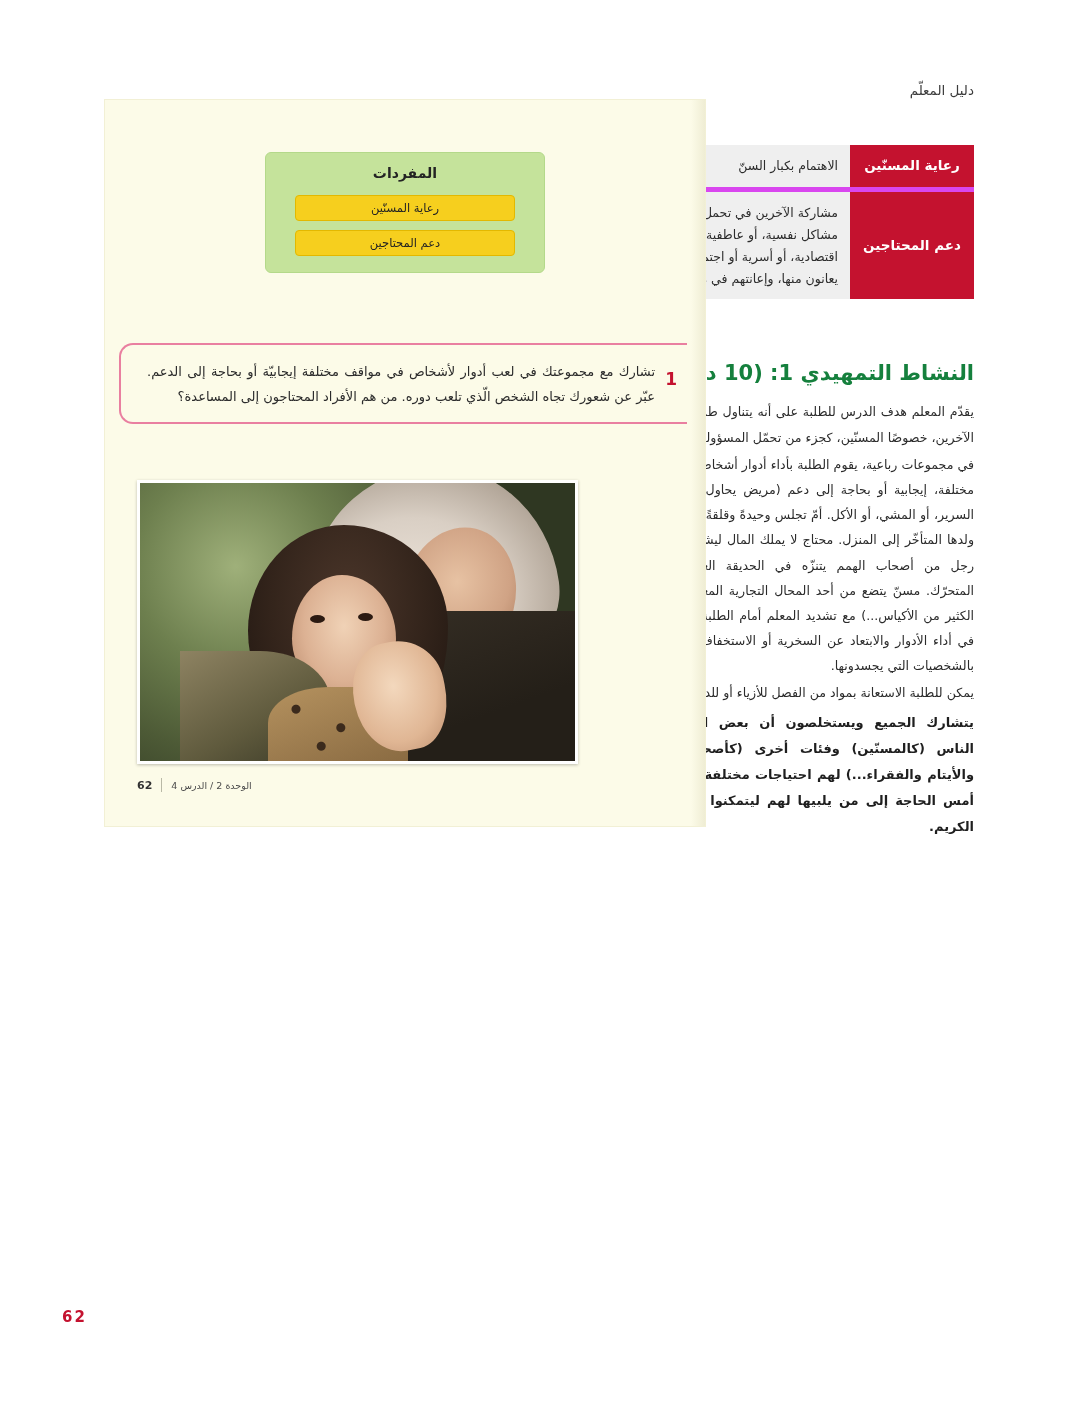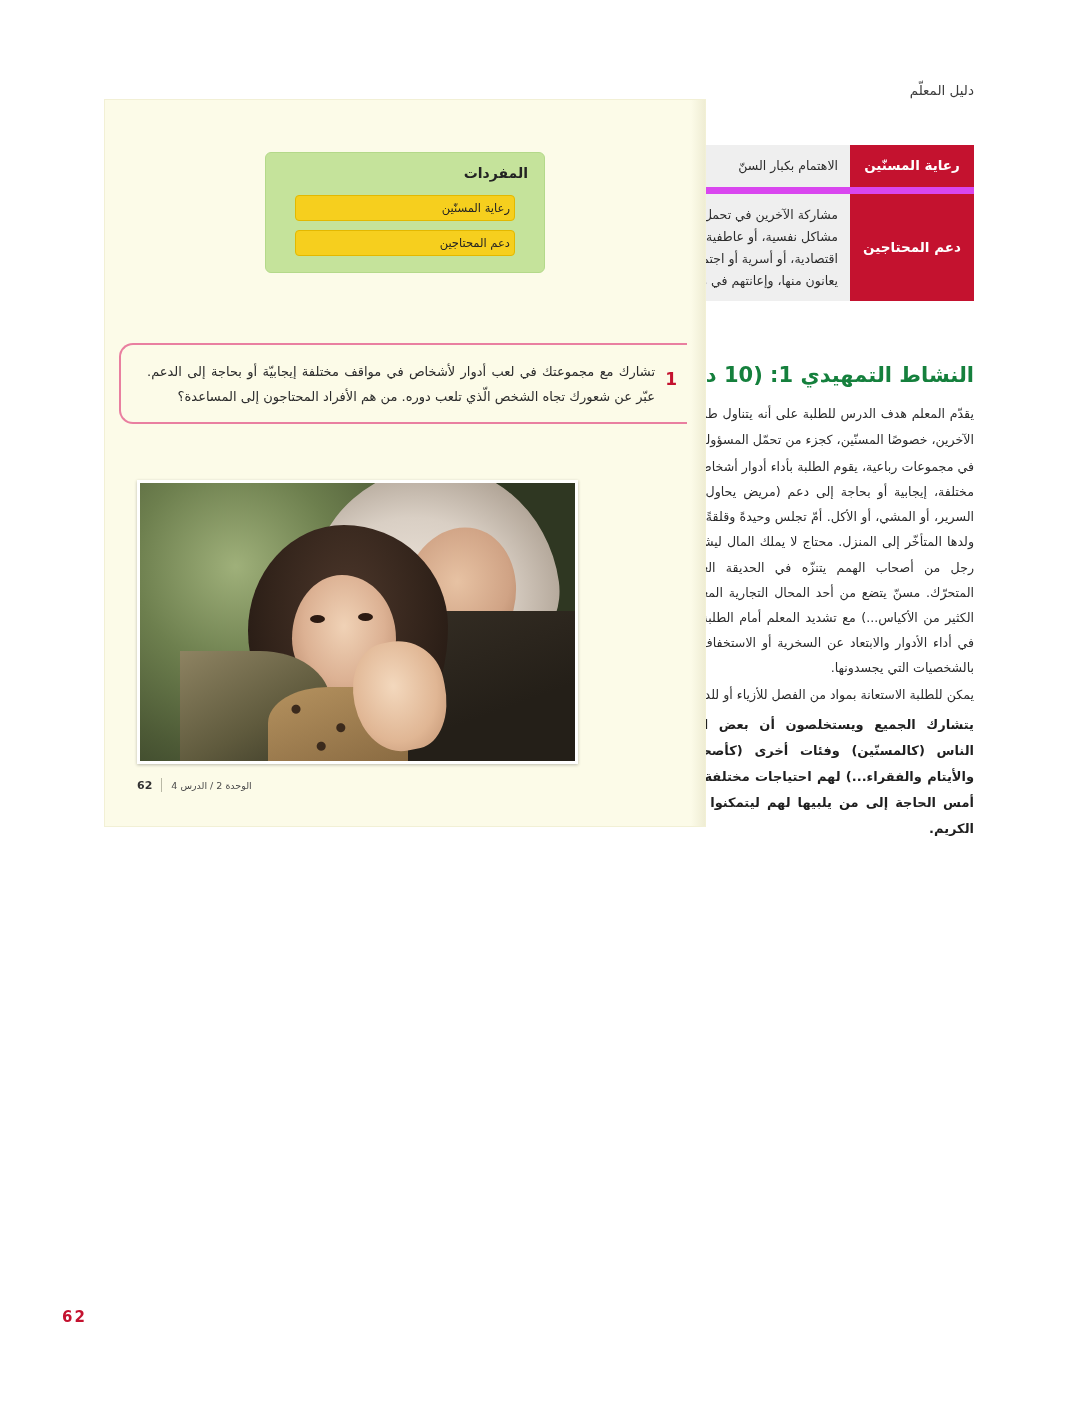--- a/index.html
+++ b/index.html
@@ -55,21 +55,21 @@
     line-height: 1.45;
   }
   .ct-desc {
     background: #efefef;
     color: #2c2c2c;
     font-size: 12.5px;
     padding: 10px 12px;
     line-height: 1.75;
     text-align: right;
   }
-  .row-gap td { border-bottom: 7px solid #d946ef; }
+  .row-gap td { border-bottom: 5px solid #d946ef; }
 
   
   .activity-heading {
     color: #15803d;
     font-weight: bold;
     font-size: 21px;
     margin: 62px 0 14px 0;
     text-align: right;
   }
   .body-text {
@@ -114,20 +114,21 @@
     position: absolute;
     top: 52px;
     left: 50%;
     transform: translateX(-50%);
     width: 280px;
     background: #c5e39b;
     border: 1px solid #b4d98a;
     border-radius: 6px;
     padding: 12px 16px 16px 16px;
     box-sizing: border-box;
+    text-align: center;
   }
   .green-box .gb-title {
     font-size: 14px;
     font-weight: bold;
     color: #232323;
     margin-bottom: 14px;
   }
   .pill {
     background: #f6cf1e;
     border: 1px solid #e3b800;

